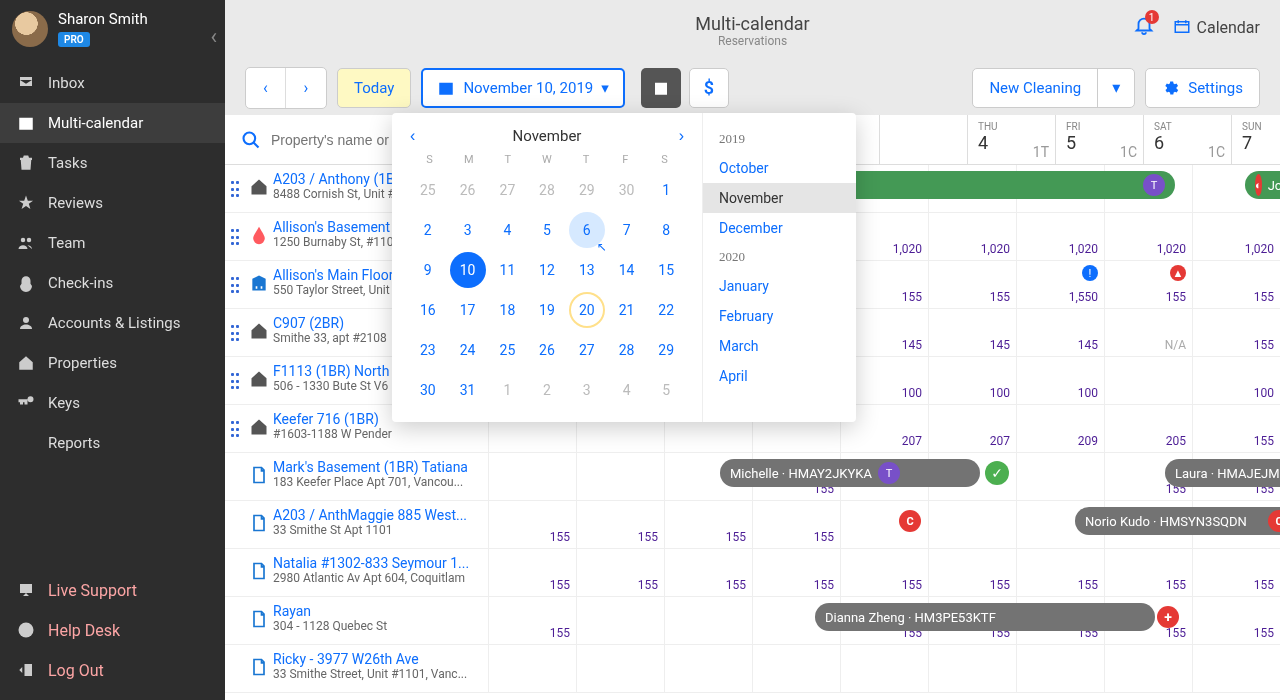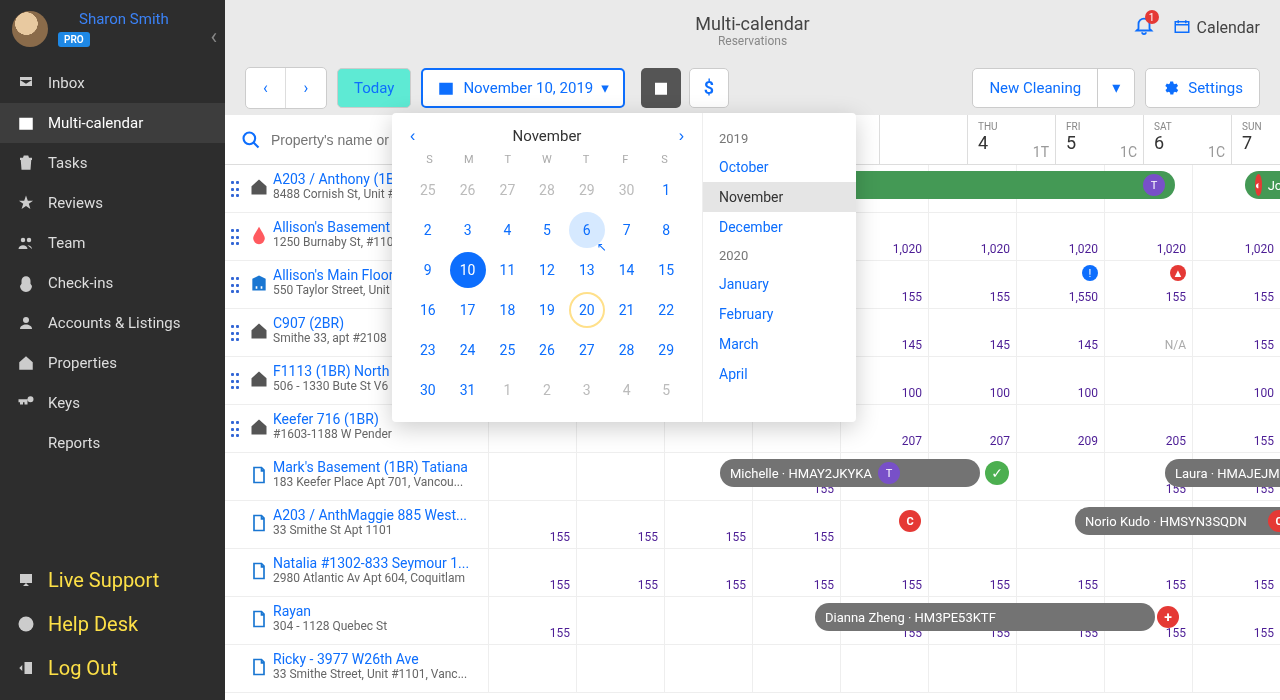--- a/index.html
+++ b/index.html
@@ -1,51 +1,51 @@
 <!DOCTYPE html>
 <html><head>
 <meta charset="utf-8">
 <style>
 * { box-sizing: border-box; margin: 0; padding: 0; }
 body { font-family: -apple-system, BlinkMacSystemFont, "Segoe UI", Roboto, sans-serif; background: #e5e5e5; width: 1280px; height: 700px; overflow: hidden; position: relative; }
 
 .sidebar { position: absolute; left: 0; top: 0; width: 225px; height: 700px; background: #2d2d2d; color: #fff; display: flex; flex-direction: column; }
 .user-head { display: flex; align-items: center; padding: 10px 12px; gap: 10px; position: relative; }
 .avatar { width: 36px; height: 36px; border-radius: 50%; background: radial-gradient(circle at 40% 35%, #e8c9a0 0 35%, #8a6b4a 36% 100%); }
-.uname { font-size: 15px; color: #3b82f6; margin-left: 21px; }
+.uname { font-size: 15px; color: #ffffff; }
 .pro-badge { display: inline-block; background: #1e88e5; color: #fff; font-size: 10px; padding: 2px 6px; border-radius: 3px; margin-top: 3px; font-weight: 600; }
 .collapse { position: absolute; right: 8px; top: 24px; color: #888; font-size: 22px; cursor: pointer; }
 .nav { list-style: none; margin-top: 6px; }
 .nav li { display: flex; align-items: center; gap: 12px; padding: 10px 16px; color: #ddd; font-size: 15px; cursor: pointer; }
 .nav li.active { background: #3d3d3d; color: #fff; }
 .nav li .nicon { width: 20px; height: 20px; display: flex; align-items: center; justify-content: center; }
 .nav li .nicon svg { fill: #ccc; width: 18px; height: 18px; }
 .nav li.active .nicon svg { fill: #fff; }
 .nav-bottom { margin-top: auto; margin-bottom: 10px; list-style: none; }
-.nav-bottom li { display: flex; align-items: center; gap: 12px; padding: 10px 16px; color: #fde047; font-size: 20px; cursor: pointer; }
+.nav-bottom li { display: flex; align-items: center; gap: 12px; padding: 10px 16px; color: #fca5a5; font-size: 16px; cursor: pointer; }
 .nav-bottom li .nicon { width: 20px; height: 20px; display: flex; align-items: center; justify-content: center; }
 .nav-bottom li .nicon svg { fill: #ccc; width: 18px; height: 18px; }
 
 .main { position: absolute; left: 225px; top: 0; right: 0; height: 700px; background: #eaeaea; }
 .topbar { height: 60px; display: flex; align-items: center; justify-content: center; position: relative; }
 .title { text-align: center; }
 .title .t1 { font-size: 18px; color: #444; }
 .title .t2 { font-size: 12px; color: #888; }
 .topright { position: absolute; right: 20px; top: 14px; display: flex; align-items: center; gap: 18px; }
 .bell { position: relative; }
 .bell svg { width: 22px; height: 22px; fill: none; stroke: #0d6efd; stroke-width: 2; }
 .bell .badge { position: absolute; top: -4px; right: -4px; background: #e53935; color: #fff; font-size: 10px; border-radius: 50%; width: 14px; height: 14px; display: flex; align-items: center; justify-content: center; }
 .cal-label { color: #444; font-size: 16px; display: flex; align-items: center; gap: 6px; }
 .cal-label svg { width: 18px; height: 18px; stroke: #0d6efd; stroke-width: 2; fill: none; }
 
 .toolbar { height: 55px; padding: 0 20px; display: flex; align-items: center; gap: 10px; }
 .btn-group { display: flex; border: 1px solid #ccc; border-radius: 5px; overflow: hidden; background: #fff; }
 .navbtn { width: 40px; height: 40px; display: flex; align-items: center; justify-content: center; color: #0d6efd; cursor: pointer; }
 .navbtn:first-child { border-right: 1px solid #ddd; }
-.today-btn { height: 40px; padding: 0 16px; display: flex; align-items: center; border: 1px solid #ccc; border-radius: 5px; background: #5eead4; color: #0d6efd; font-size: 15px; cursor: pointer; }
+.today-btn { height: 40px; padding: 0 16px; display: flex; align-items: center; border: 1px solid #ccc; border-radius: 5px; background: #fef9c3; color: #0d6efd; font-size: 15px; cursor: pointer; }
 .date-picker-btn { height: 40px; padding: 0 14px; display: flex; align-items: center; gap: 8px; border: 2px solid #0d6efd; border-radius: 5px; background: #fff; color: #0d6efd; font-size: 15px; cursor: pointer; }
 .date-picker-btn svg { width: 18px; height: 18px; fill: #0d6efd; }
 .tool-actions { display: flex; gap: 8px; margin-left: 6px; }
 .dark-btn { width: 40px; height: 40px; background: #555; border-radius: 5px; display: flex; align-items: center; justify-content: center; cursor: pointer; }
 .dark-btn svg { fill: #fff; width: 18px; height: 18px; }
 .light-btn { width: 40px; height: 40px; background: #fff; border: 1px solid #ccc; border-radius: 5px; display: flex; align-items: center; justify-content: center; color: #0d6efd; cursor: pointer; font-size: 18px; font-weight: 600; }
 .spacer { flex: 1; }
 .new-clean { display: flex; height: 40px; border: 1px solid #ccc; border-radius: 5px; background: #fff; overflow: hidden; }
 .new-clean .main-btn { padding: 16px 16px; display: flex; align-items: center; color: #0d6efd; font-size: 15px; cursor: pointer; border-right: 1px solid #ccc; }
 .new-clean .drop { width: 36px; display: flex; align-items: center; justify-content: center; color: #0d6efd; cursor: pointer; }
@@ -95,21 +95,21 @@
 .cal-top button { background: none; border: none; color: #0d6efd; font-size: 16px; cursor: pointer; }
 .dow-row { display: grid; grid-template-columns: repeat(7, 1fr); text-align: center; font-size: 11px; color: #aaa; margin-bottom: 6px; }
 .day-grid { display: grid; grid-template-columns: repeat(7, 1fr); gap: 4px; text-align: center; }
 .day-cell { height: 36px; display: flex; align-items: center; justify-content: center; font-size: 14px; color: #0d6efd; border-radius: 50%; cursor: pointer; position: relative; }
 .day-cell.out { color: #bbb; }
 .day-cell.sel { background: #0d6efd; color: #fff; width: 36px; margin: 0 auto; }
 .day-cell.hov { background: #d6e9ff; width: 36px; margin: 0 auto; }
 .day-cell.ring { box-shadow: inset 0 0 0 2px #ffe08a; width: 36px; margin: 0 auto; }
 .cursor-hand { position: absolute; bottom: -6px; right: -2px; font-size: 12px; }
 .month-list { flex: 1; border-left: 1px solid #eee; padding: 12px 0; }
-.ml-year { padding: 6px 16px; font-size: 13px; color: #777; }
+.ml-year { padding: 6px 16px; font-size: 13px; color: #777; font-family: Liberation Serif, serif; }
 .ml-item { padding: 7px 16px; font-size: 14px; color: #0d6efd; cursor: pointer; }
 .ml-item.active { background: #e5e5e5; color: #333; border-radius: 0; }
 </style>
 </head>
 <body>
 
 <div class="sidebar">
   <div class="user-head">
     <div class="avatar"></div>
     <div>

